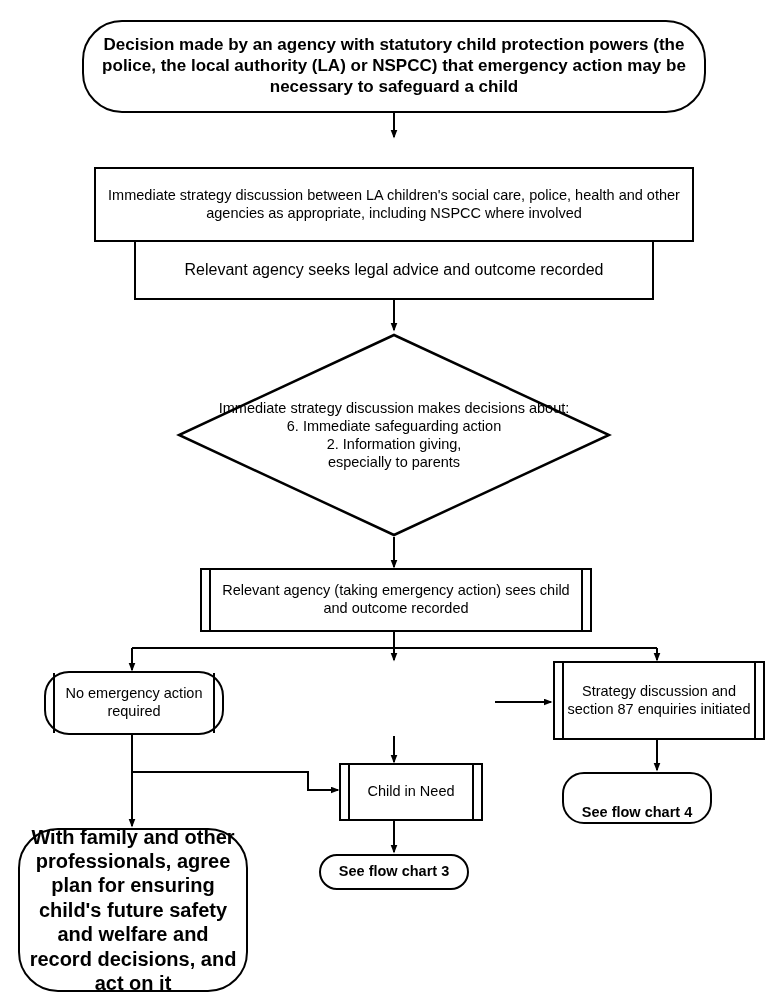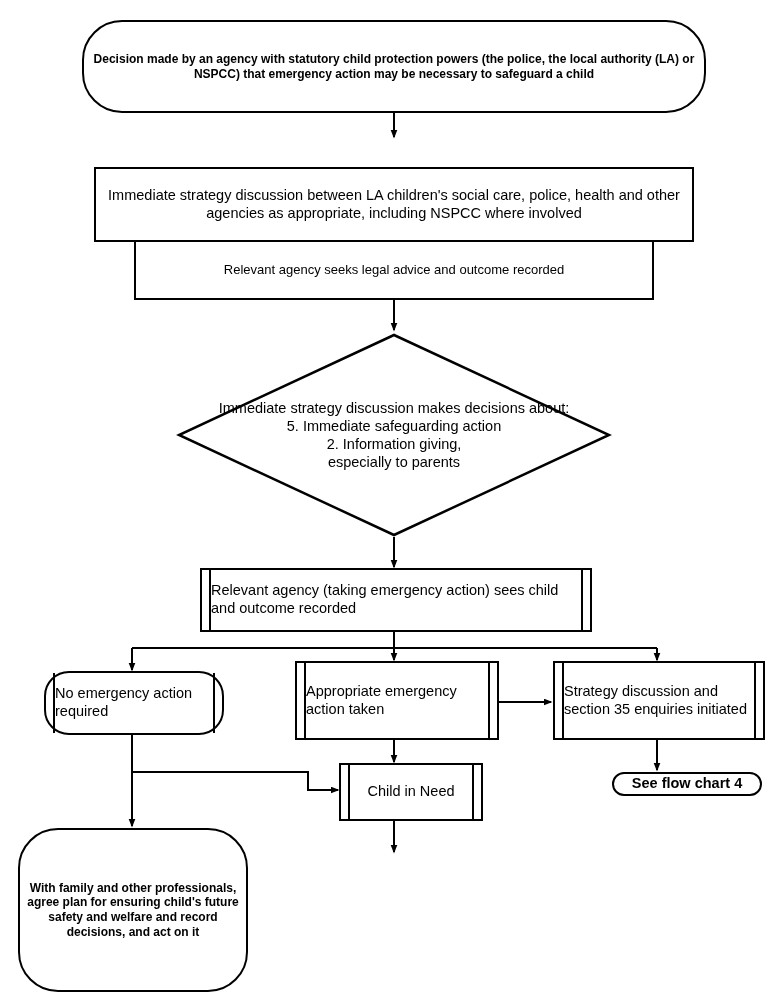--- a/index.html
+++ b/index.html
@@ -64,20 +64,21 @@
     left: 7px;
     right: 7px;
     top: 0;
     bottom: 0;
     border-left: 2px solid #000;
     border-right: 2px solid #000;
     box-sizing: border-box;
     display: flex;
     align-items: center;
     justify-content: center;
+    text-align: center;
     line-height: 1.22;
   }
   
   .diamond-wrap {
     position: absolute;
   }
   .diamond-wrap .label {
     position: absolute;
     left: 0;
     top: 0;
@@ -131,83 +132,79 @@
     <line x1="657" y1="736" x2="657" y2="770" stroke="#000" stroke-width="2" marker-end="url(#arrow)"></line>
 
     <line x1="394" y1="736" x2="394" y2="762" stroke="#000" stroke-width="2" marker-end="url(#arrow)"></line>
 
     <line x1="132" y1="731" x2="132" y2="826" stroke="#000" stroke-width="2" marker-end="url(#arrow)"></line>
     <polyline points="132,772 308,772 308,790 338,790" fill="none" stroke="#000" stroke-width="2" marker-end="url(#arrow)"></polyline>
 
     <line x1="394" y1="816" x2="394" y2="852" stroke="#000" stroke-width="2" marker-end="url(#arrow)"></line>
   </svg>
 
-  <div class="node term" style="left:82px; top:20px; width:624px; height:93px; font-size:12px;">
+  <div class="node term" style="left:82px; top:20px; width:624px; height:93px; font-size:17px;">
     <span class="txt">Decision made by an agency with statutory child protection powers (the police, the local authority (LA) or NSPCC) that emergency action may be necessary to safeguard a child</span>
   </div>
 
   <div class="node proc" style="left:94px; top:139px; width:600px; height:75px; font-size:14.5px;margin-top:28px;">
     <span class="txt">Immediate strategy discussion between LA children's social care, police, health and other agencies as appropriate, including NSPCC where involved</span>
   </div>
 
-  <div class="node proc" style="left:134px; top:240px; width:520px; height:60px; font-size:13px;">
+  <div class="node proc" style="left:134px; top:240px; width:520px; height:60px; font-size:16px;">
     <span class="txt">Relevant agency seeks legal advice and outcome recorded</span>
   </div>
 
   <div class="diamond-wrap" style="left:176px; top:332px; width:436px; height:206px;">
     <svg width="436" height="206" viewBox="0 0 436 206">
       <polygon points="218,3 433,103 218,203 3,103" fill="#ffffff" stroke="#000000" stroke-width="2.5"></polygon>
     </svg>
     <div class="label" style="font-size:14.5px;">
       <span class="txt">Immediate strategy discussion makes decisions about:
-5. Immediate safeguarding action
+6. Immediate safeguarding action
 2. Information giving,
 especially to parents</span>
     </div>
   </div>
 
   <div class="proc2" style="left:200px; top:568px; width:388px; height:60px;">
     <div class="inner" style="font-size:14.5px;">
       <span class="txt">Relevant agency (taking emergency action)
 sees child and outcome recorded</span>
     </div>
   </div>
 
   <div class="proc2" style="left:44px; top:671px; width:176px; height:60px;border-radius:25px;">
     <div class="inner" style="font-size:14.5px;">
       <span class="txt">No emergency
 action required</span>
     </div>
   </div>
 
-  <div class="proc2" style="left:295px; top:661px; width:200px; height:75px;">
-    <div class="inner" style="font-size:14.5px;">
-      <span class="txt">Appropriate
-emergency action
-taken</span>
-    </div>
-  </div>
 
   <div class="proc2" style="left:553px; top:661px; width:208px; height:75px;">
     <div class="inner" style="font-size:14.5px;">
       <span class="txt">Strategy discussion
-and section 35
+and section 87
 enquiries initiated</span>
     </div>
   </div>
 
   <div class="proc2" style="left:339px; top:763px; width:110px; height:54px;padding-left:30px;">
     <div class="inner" style="font-size:14.5px;">
       <span class="txt">Child in
 Need</span>
     </div>
   </div>
 
-  <div class="node small-term" style="left:612px; top:772px; width:150px; height:24px; font-size:14.5px;">
+  <div class="node small-term" style="left:562px; top:772px; width:150px; height:52px; font-size:14.5px;align-items:flex-end;">
     <span class="txt">See flow chart 4</span>
   </div>
 
-
-  <div class="node term" style="left:18px; top:828px; width:230px; height:164px; font-size:12px;">
+  <div class="node small-term" style="left:319px; top:854px; width:150px; height:36px; font-size:14.5px;">
+    <span class="txt">See flow chart 3</span>
+  </div>
+
+  <div class="node term" style="left:18px; top:828px; width:230px; height:164px; font-size:20px;">
     <span class="txt">With family and other professionals, agree plan for ensuring child's future safety and welfare and record decisions, and act on it</span>
   </div>
 
 </div>
 
 </body></html>

